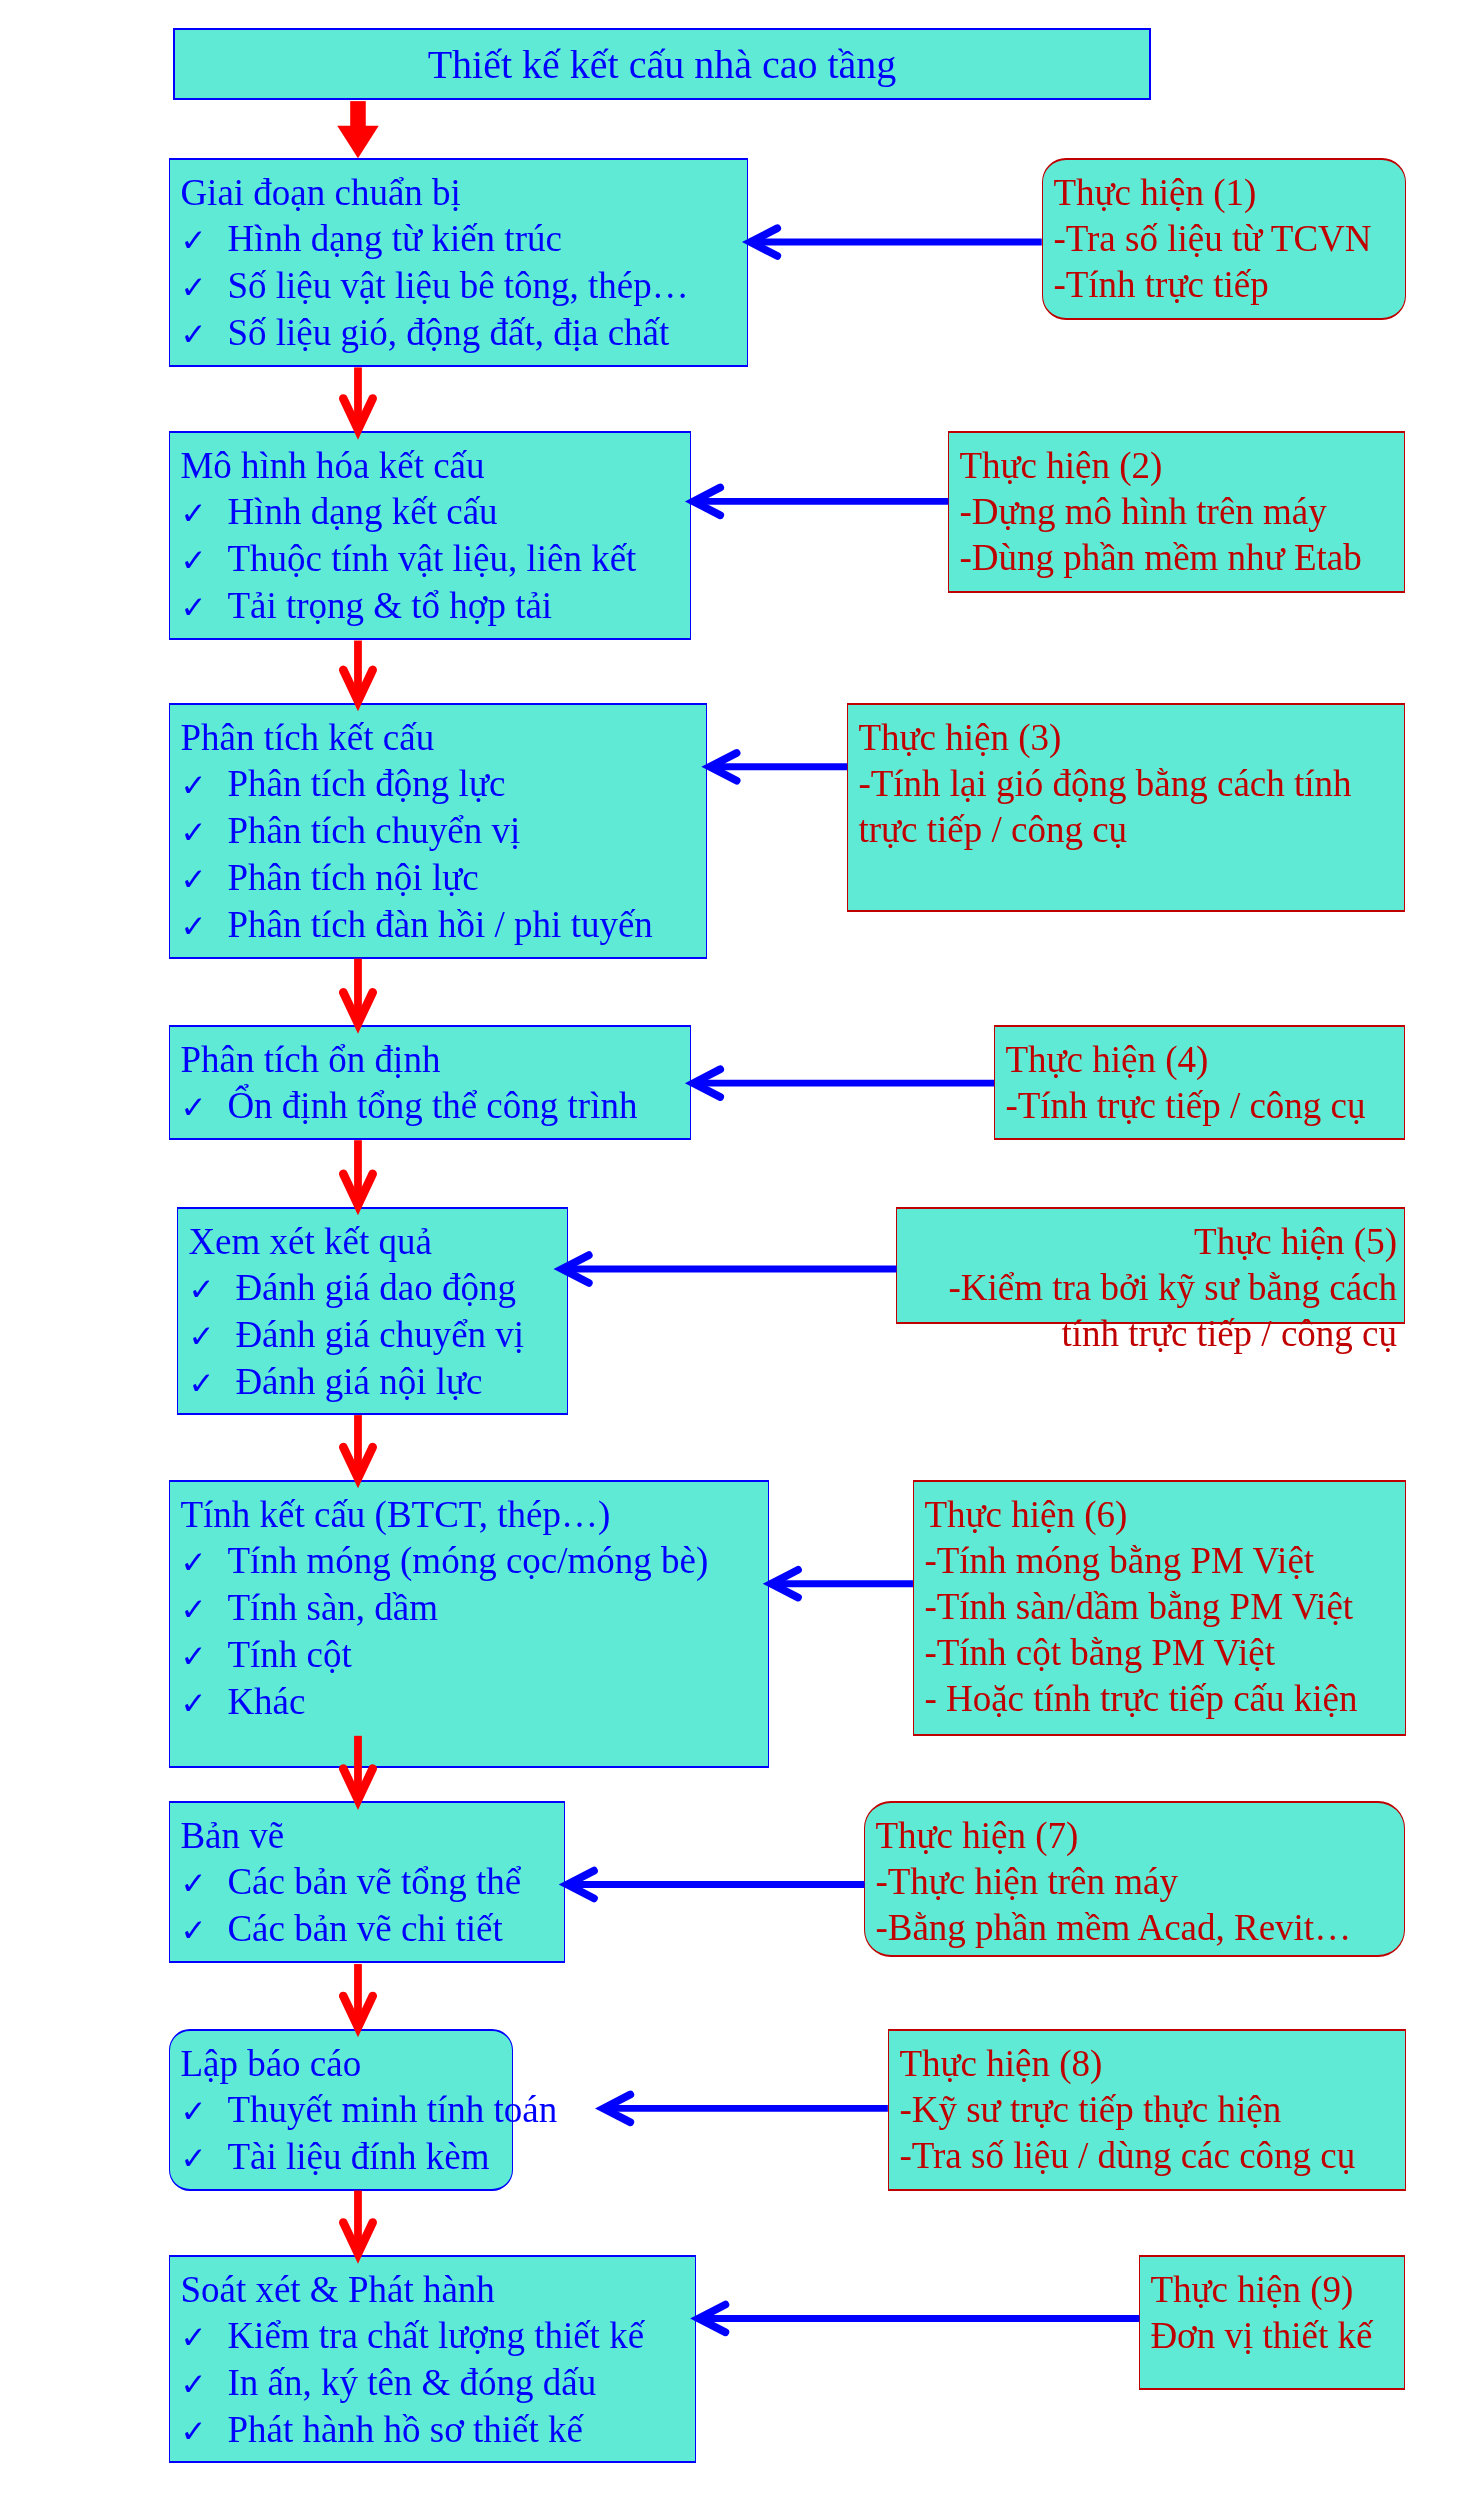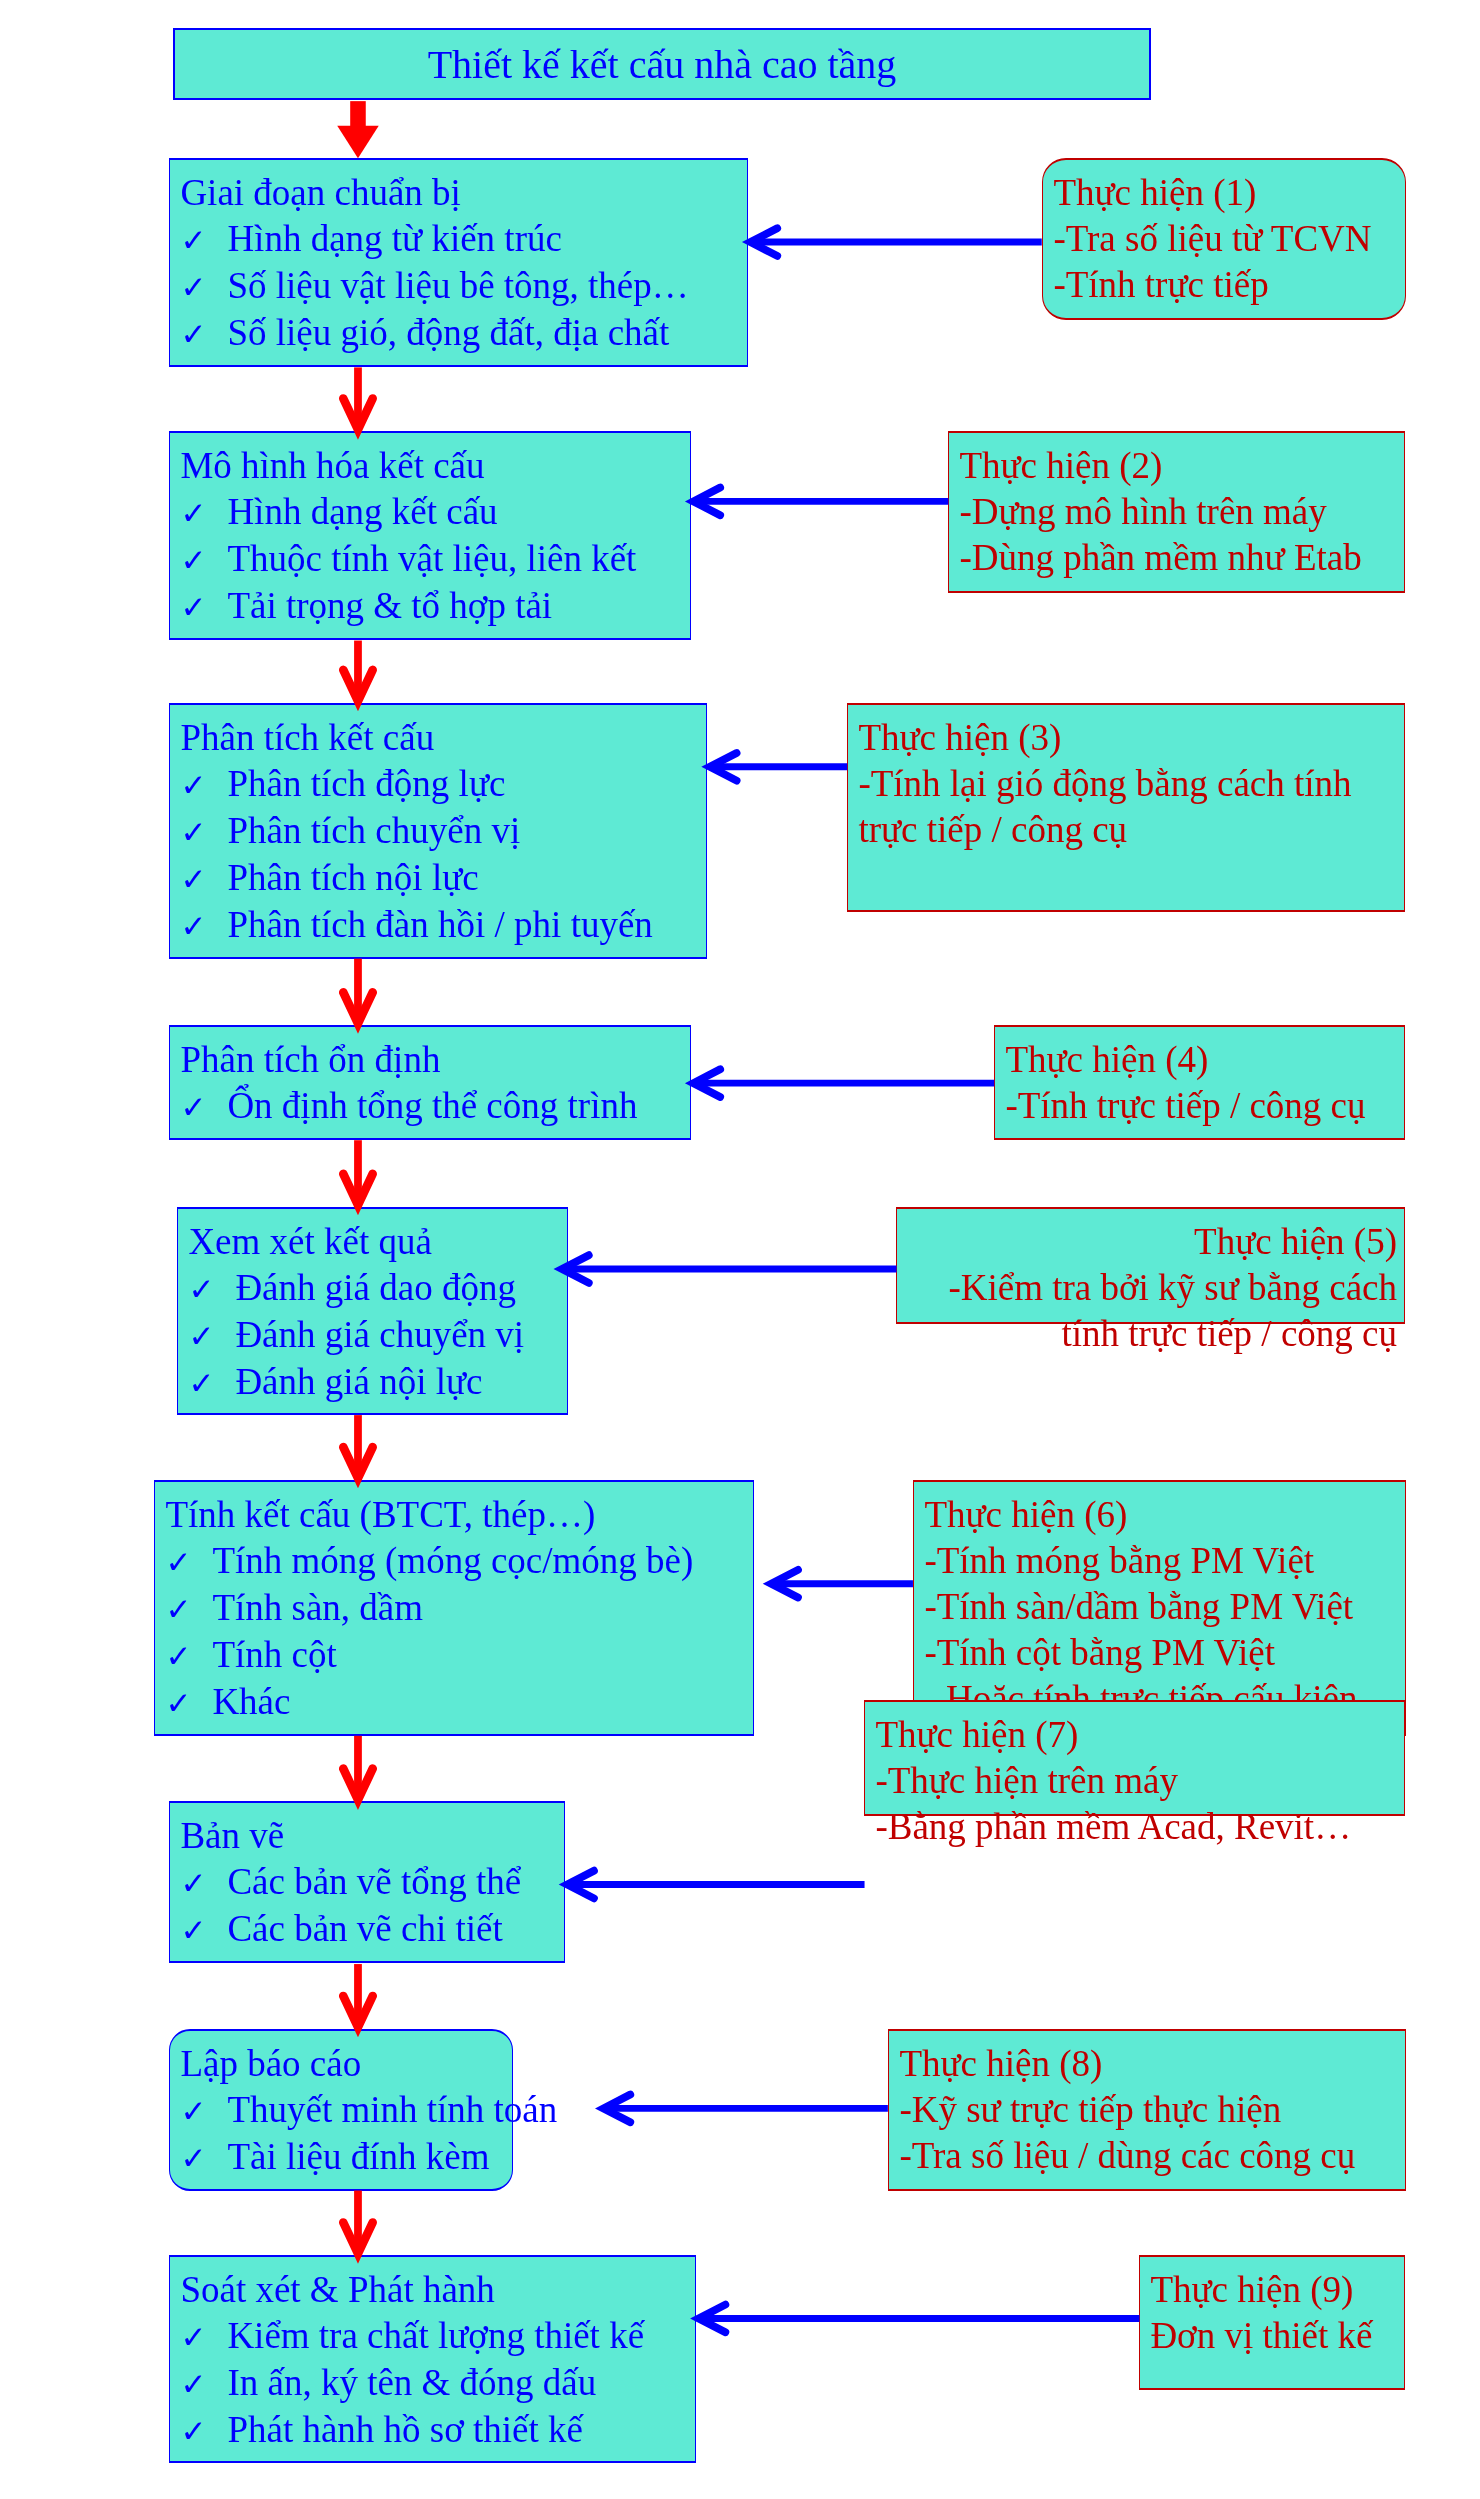--- a/index.html
+++ b/index.html
@@ -72,40 +72,40 @@
       <div class="line">Xem xét kết quả</div>
       <div class="line"><span class="check">✓</span><span>Đánh giá dao động</span></div>
       <div class="line"><span class="check">✓</span><span>Đánh giá chuyển vị</span></div>
       <div class="line"><span class="check">✓</span><span>Đánh giá nội lực</span></div>
     </div>
     <div class="box exec" style="left: 896px; top: 1207px; width: 509px; height: 117px; text-align: right;">
       <div class="line">Thực hiện (5)</div>
       <div class="line">-Kiểm tra bởi kỹ sư bằng cách</div>
       <div class="line">tính trực tiếp / công cụ</div>
     </div>
-    <div class="box step" style="left: 154px; top: 1480px; width: 600px; height: 256px;">
+    <div class="box step" style="left: 169px; top: 1480px; width: 600px; height: 288px;">
       <div class="line">Tính kết cấu (BTCT, thép…)</div>
       <div class="line"><span class="check">✓</span><span>Tính móng (móng cọc/móng bè)</span></div>
       <div class="line"><span class="check">✓</span><span>Tính sàn, dầm</span></div>
       <div class="line"><span class="check">✓</span><span>Tính cột</span></div>
       <div class="line"><span class="check">✓</span><span>Khác</span></div>
     </div>
     <div class="box exec" style="left: 913px; top: 1480px; width: 493px; height: 256px;">
       <div class="line">Thực hiện (6)</div>
       <div class="line">-Tính móng bằng PM Việt</div>
       <div class="line">-Tính sàn/dầm bằng PM Việt</div>
       <div class="line">-Tính cột bằng PM Việt</div>
       <div class="line">- Hoặc tính trực tiếp cấu kiện</div>
     </div>
     <div class="box step" style="left: 169px; top: 1801px; width: 396px; height: 162px;">
       <div class="line">Bản vẽ</div>
       <div class="line"><span class="check">✓</span><span>Các bản vẽ tổng thể</span></div>
       <div class="line"><span class="check">✓</span><span>Các bản vẽ chi tiết</span></div>
     </div>
-    <div class="box exec" style="left: 864px; top: 1700px; width: 541px; height: 116px;">
+    <div class="box exec" style="left: 864px; top: 1801px; width: 541px; height: 156px; border-radius: 27px;">
       <div class="line">Thực hiện (7)</div>
       <div class="line">-Thực hiện trên máy</div>
       <div class="line">-Bằng phần mềm Acad, Revit…</div>
     </div>
     <div class="box step" style="left: 169px; top: 2029px; width: 344px; height: 162px; border-radius: 21px;">
       <div class="line">Lập báo cáo</div>
       <div class="line"><span class="check">✓</span><span>Thuyết minh tính toán</span></div>
       <div class="line"><span class="check">✓</span><span>Tài liệu đính kèm</span></div>
     </div>
     <div class="box exec" style="left: 888px; top: 2029px; width: 518px; height: 162px;">

